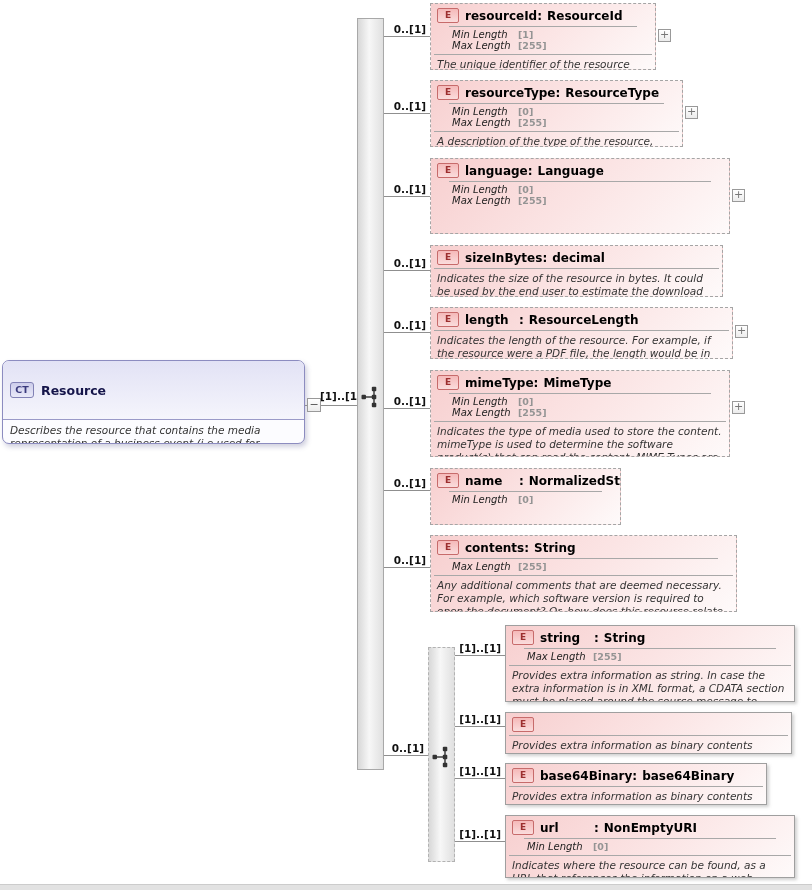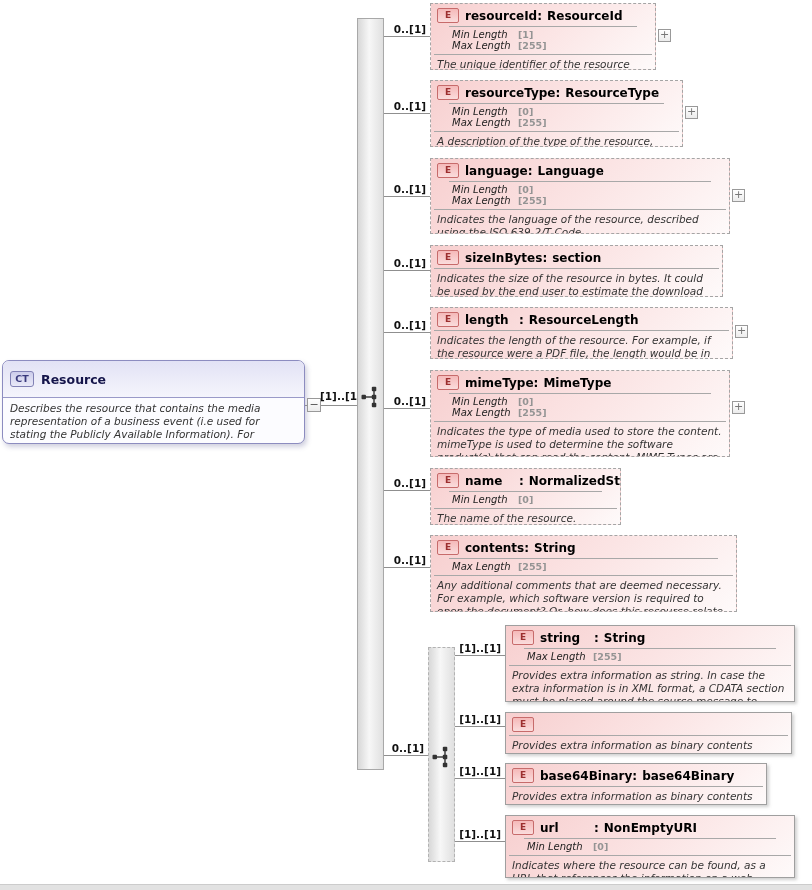--- a/index.html
+++ b/index.html
@@ -47,21 +47,21 @@
   .facet-label{display:inline-block;width:66px;}
   .facet-value{color:#949494;font-style:normal;font-weight:bold;font-size:9.5px;}
 
   .box-annot{border-top:1px solid #a8a8a8;margin:0 3px;padding:3px 3px 4px;
     font-style:italic;font-size:10.5px;line-height:1.22;color:#333;}
 
   
   .ct-box{position:absolute;left:2px;top:360px;width:303px;height:84px;box-sizing:border-box;
     border:1px solid #8c8cc0;border-radius:7px;background:#fcfcff;
     box-shadow:2px 3px 5px rgba(100,100,150,.3);overflow:hidden;}
-  .ct-head{display:flex;align-items:center;gap:7px;padding:10px 7px;
+  .ct-head{display:flex;align-items:center;gap:7px;padding:21px 7px;
     border-bottom:1px solid #9a9ac8;border-radius:6px 6px 0 0;
     background:linear-gradient(180deg,#e2e2f5,#f5f5fc);}
   .ct-badge{flex:0 0 auto;width:22px;height:14px;border:1px solid #8181b5;border-radius:3px;
     background:linear-gradient(180deg,#cdcdeb,#e9e9f8);color:#39397c;
     font-weight:bold;font-size:9.5px;line-height:13px;text-align:center;}
   .ct-title{font-weight:bold;font-size:12.5px;color:#15154a;}
   .ct-annot{padding:4px 7px;font-style:italic;font-size:10.5px;line-height:1.24;color:#333;}
 
   
   .scroll-strip{position:absolute;left:0;top:884px;width:812px;height:6px;
@@ -143,29 +143,28 @@
     <div class="card-label" style="left: 384px; top: 183px; width: 42px;">0..[1]</div>
     <div class="schema-box dashed" style="left: 430px; top: 158px; width: 300px; height: 76px;">
       <div class="box-head">
         <span class="e-badge">E</span>
         <span class="el-title"><span class="el-name">language</span><span class="el-colon">:</span><span class="el-type">Language</span></span>
       </div>
       <div class="facets">
         <div class="facet-row"><span class="facet-label">Min Length</span><span class="facet-value">[0]</span></div>
         <div class="facet-row"><span class="facet-label">Max Length</span><span class="facet-value">[255]</span></div>
       </div>
-      <div class="box-annot">Indicates the language of the resource, described using the ISO 639-2/T Code.</div>
     </div>
     <div class="toggle" style="left: 732px; top: 189px;">+</div>
     <div class="hline" style="left: 384px; top: 270px; width: 46px;"></div>
     <div class="card-label" style="left: 384px; top: 257px; width: 42px;">0..[1]</div>
     <div class="schema-box dashed" style="left: 430px; top: 245px; width: 293px; height: 52px;">
       <div class="box-head">
         <span class="e-badge">E</span>
-        <span class="el-title"><span class="el-name">sizeInBytes</span><span class="el-colon">:</span><span class="el-type">section</span></span>
+        <span class="el-title"><span class="el-name">sizeInBytes</span><span class="el-colon">:</span><span class="el-type">decimal</span></span>
       </div>
       <div class="box-annot">Indicates the size of the resource in bytes. It could be used by the end user to estimate the download time and storage needs.</div>
     </div>
     <div class="hline" style="left: 384px; top: 332px; width: 46px;"></div>
     <div class="card-label" style="left: 384px; top: 319px; width: 42px;">0..[1]</div>
     <div class="schema-box dashed" style="left: 430px; top: 307px; width: 303px; height: 52px;">
       <div class="box-head">
         <span class="e-badge">E</span>
         <span class="el-title"><span class="el-name">length</span><span class="el-colon">:</span><span class="el-type">ResourceLength</span></span>
       </div>
@@ -189,21 +188,20 @@
     <div class="hline" style="left: 384px; top: 490px; width: 46px;"></div>
     <div class="card-label" style="left: 384px; top: 477px; width: 42px;">0..[1]</div>
     <div class="schema-box dashed" style="left: 430px; top: 468px; width: 191px; height: 57px;">
       <div class="box-head">
         <span class="e-badge">E</span>
         <span class="el-title"><span class="el-name">name</span><span class="el-colon">:</span><span class="el-type">NormalizedString</span></span>
       </div>
       <div class="facets">
         <div class="facet-row"><span class="facet-label">Min Length</span><span class="facet-value">[0]</span></div>
       </div>
-      <div class="box-annot">The name of the resource.</div>
     </div>
     <div class="hline" style="left: 384px; top: 567px; width: 46px;"></div>
     <div class="card-label" style="left: 384px; top: 554px; width: 42px;">0..[1]</div>
     <div class="schema-box dashed" style="left: 430px; top: 535px; width: 307px; height: 77px;">
       <div class="box-head">
         <span class="e-badge">E</span>
         <span class="el-title"><span class="el-name">contents</span><span class="el-colon">:</span><span class="el-type">String</span></span>
       </div>
       <div class="facets">
         <div class="facet-row"><span class="facet-label">Max Length</span><span class="facet-value">[255]</span></div>

